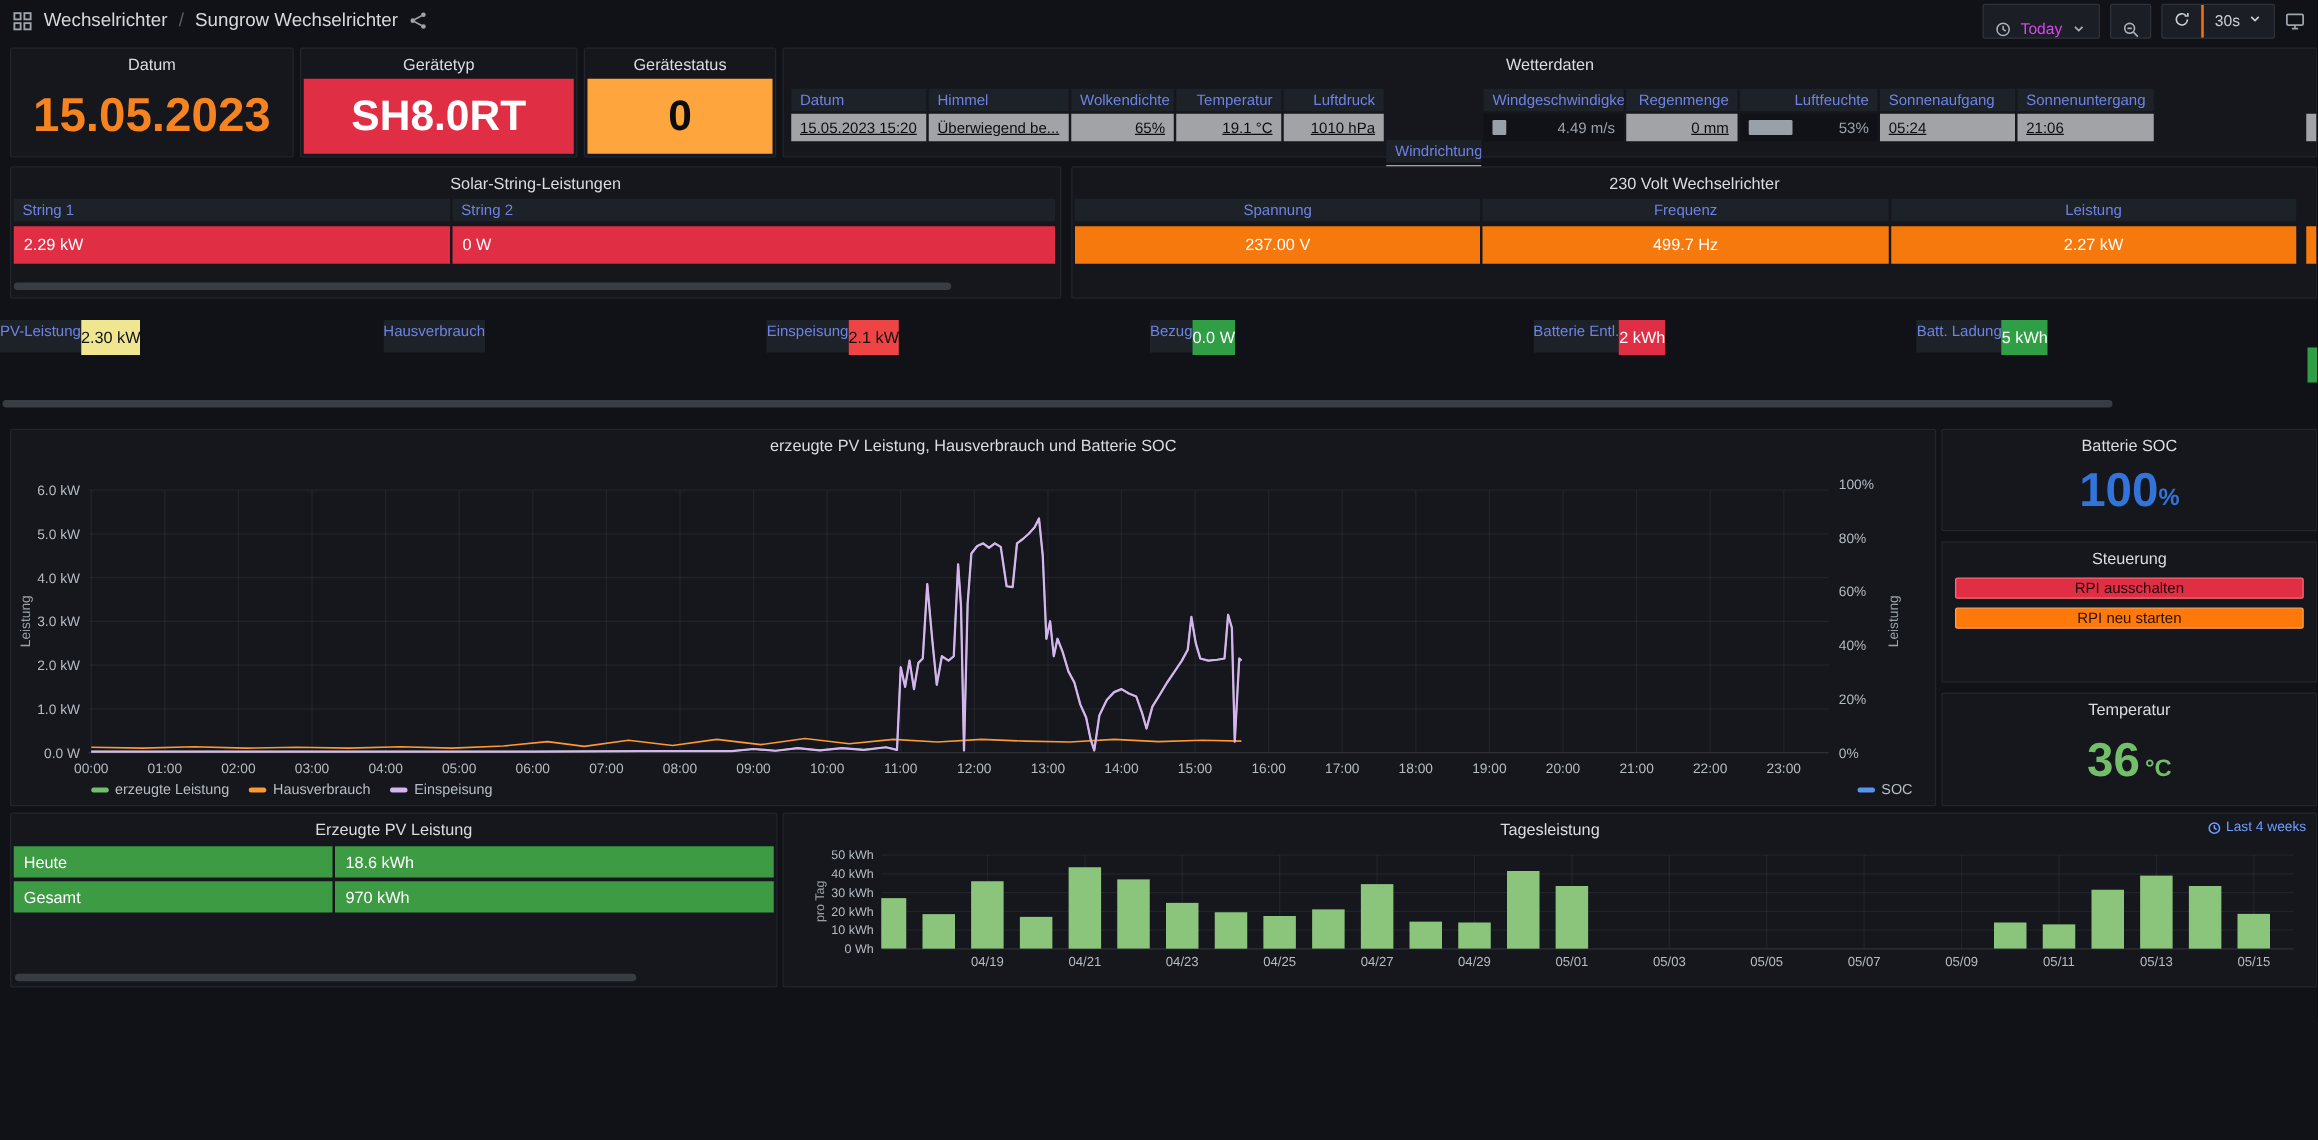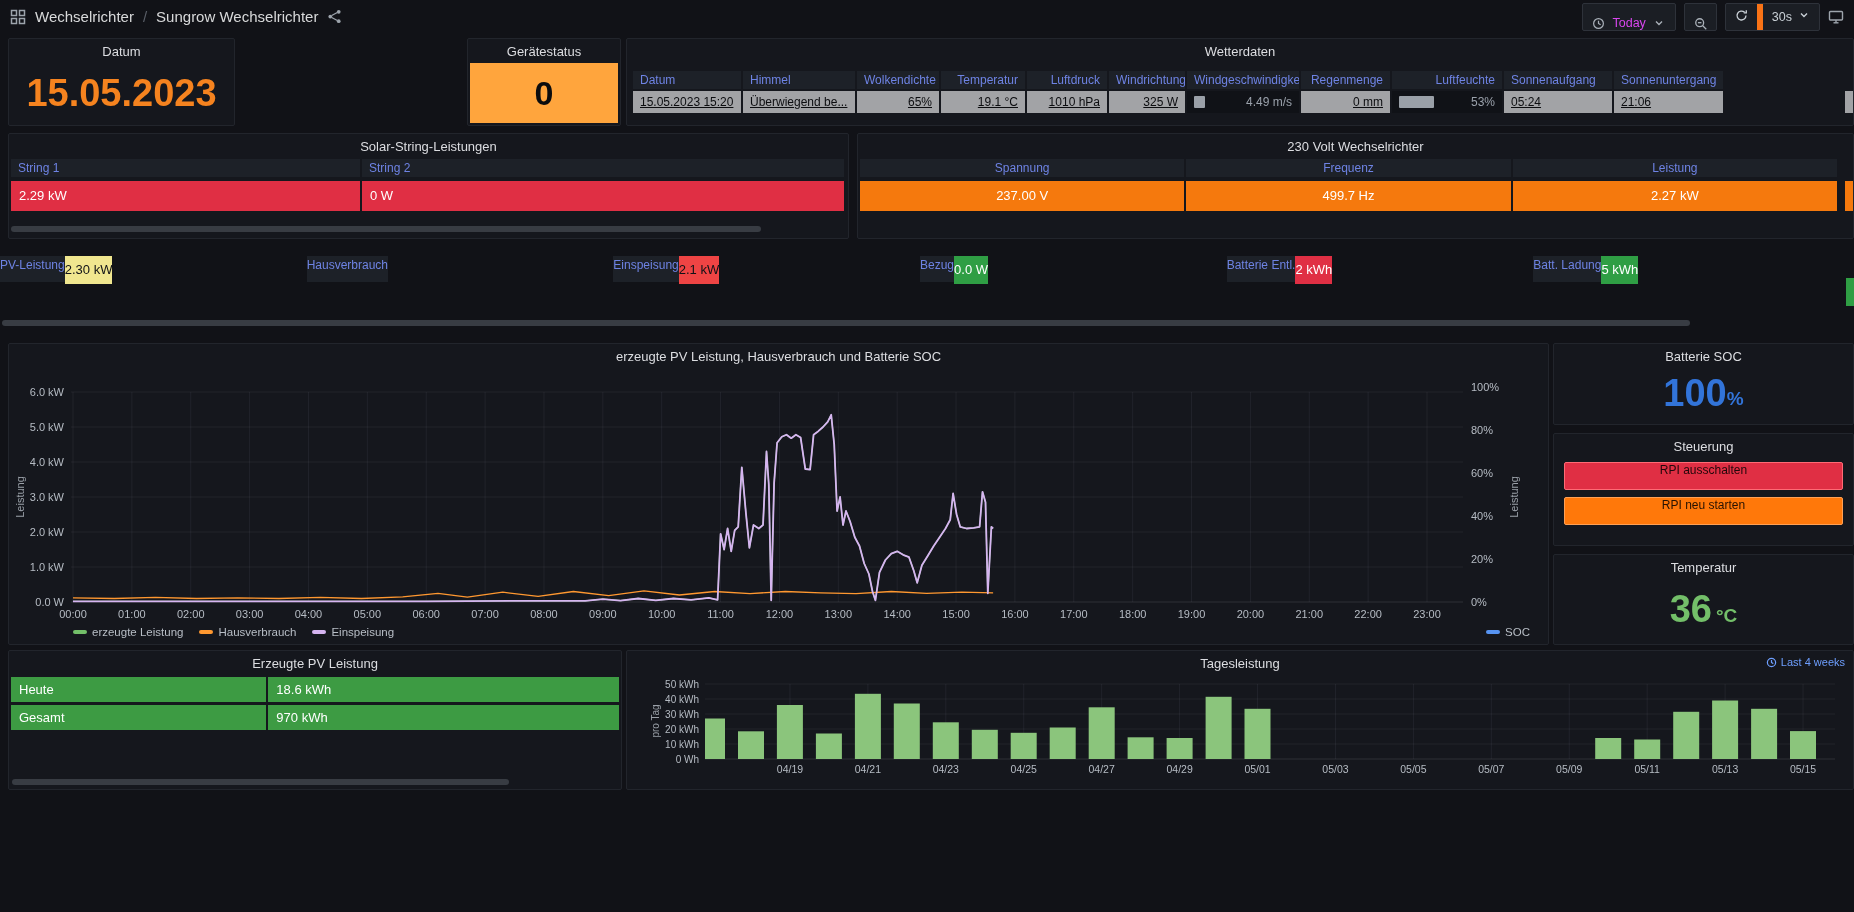--- a/index.html
+++ b/index.html
@@ -11,21 +11,21 @@
   .nav-left{display:flex;align-items:center;gap:9px;font-size:15px;}
   .crumb{color:#d8d9da;cursor:pointer;}
   .crumb-sep{color:#5a5f68;}
   .icon16{width:16px;height:16px;color:#9da4ac;display:inline-block;}
   .nav-right{display:flex;align-items:center;gap:8px;}
   .nav-btn{display:flex;align-items:flex-end;gap:7px;height:26px;padding:0 9px;background:#1b1e24;
            border:1px solid #2e323a;border-radius:2px;font-size:12.5px;color:#d946ef;cursor:pointer;}
   .nav-btn .icon13{width:13px;height:13px;color:#aab1b9;}
   .nav-split{display:flex;height:26px;border:1px solid #2e323a;border-radius:2px;background:#1b1e24;}
   .nav-split>span{display:flex;align-items:center;gap:6px;padding:0 9px;font-size:12.5px;color:#c9d0d6;cursor:pointer;}
-  .nav-split>span+span{border-left:6px solid #f97316;text-align:center;}
+  .nav-split>span+span{border-left:2px solid #f97316;text-align:center;}
   
   .panel{position:absolute;background:#15171d;border:1px solid #22252c;border-radius:2px;box-sizing:border-box;}
   .panel.borderless{background:transparent;border:none;}
   .ptitle{position:absolute;left:0;right:0;top:3px;height:19px;line-height:19px;text-align:center;
           font-size:13px;font-weight:500;color:#dcdde1;white-space:nowrap;}
   .thead-cell{background:#1d2128;color:#6e83e4;font-size:12px;font-weight:400;line-height:18px;
               padding:0 7px;white-space:nowrap;overflow:hidden;box-sizing:border-box;}
   .bigstat{position:absolute;left:2px;right:2px;top:24px;bottom:2px;display:flex;align-items:center;
            justify-content:center;font-weight:700;}
   
@@ -45,21 +45,21 @@
   .scrollthumb{position:absolute;height:6px;border-radius:3px;background:#383c43;cursor:pointer;}
   
   .fcell{flex:1 1 0;margin-right:2px;display:flex;}
   .fcell .fh{background:#1d2128;color:#6e83e4;font-size:12px;line-height:18px;text-align:center;margin-bottom:2px;}
   .fcell .fv{font-size:13px;line-height:28px;height:28px;text-align:center;font-weight:400;}
   
   .legend{position:absolute;display:flex;align-items:center;font-size:11.5px;color:#b8bec6;gap:16px;}
   .litem{display:flex;align-items:center;gap:5px;cursor:pointer;white-space:nowrap;}
   .lswatch{width:14px;height:4px;border-radius:2px;display:inline-block;}
   .stat-unit{font-weight:700;}
-  .ctrl-btn{height:28px;margin:0 10px 7px 10px;border-radius:2px;font-size:12px;line-height:15px;
+  .ctrl-btn{height:17px;margin:0 10px 7px 10px;border-radius:2px;font-size:12px;line-height:15px;
             text-align:center;color:rgba(0,0,0,0.85);font-weight:500;cursor:pointer;box-sizing:border-box;}
   .override{position:absolute;right:8px;top:5px;display:flex;align-items:center;gap:4px;
             font-size:11px;color:#6e9fff;}
   svg text{font-family:"Liberation Sans",sans-serif;}
 </style>
 </head>
 <body>
 
 <div class="screen">
 
@@ -141,20 +141,24 @@
             <line x1="8" y1="11" x2="8" y2="13.8"></line>
           </svg>
       </span>
     </div>
   </div>
 
   <div class="panel" style="left:8px;top:38px;width:227px;height:88px;">
     <div class="ptitle">Datum</div>
     <div class="bigstat" id="datum-value" style="font-size: 38px; color: rgb(245, 131, 31);">15.05.2023</div>
   </div>
+  <div class="panel" style="left:240px;top:38px;width:222px;height:88px;">
+    <div class="ptitle">Gerätetyp</div>
+    <div class="bigstat" id="typ-value" style="font-size: 34px; background: rgb(224, 47, 68); color: rgb(255, 255, 255);">SH8.0RT</div>
+  </div>
   <div class="panel" style="left:467px;top:38px;width:154px;height:88px;">
     <div class="ptitle">Gerätestatus</div>
     <div class="bigstat" id="status-value" style="font-size: 34px; background: rgb(255, 165, 61); color: rgb(11, 12, 14);">0</div>
   </div>
   <div class="panel" style="left:626px;top:38px;width:1228px;height:88px;">
     <div class="ptitle">Wetterdaten</div>
     <div class="wtable" id="weather-row">
         <div class="wcol" style="width: 108px;">
           <div class="thead-cell whead" style="text-align: left;">Datum</div>
           <div class="wval bgc" style="text-align: left;">15.05.2023 15:20</div>
@@ -169,21 +173,21 @@
         </div>
         <div class="wcol" style="width: 84px;">
           <div class="thead-cell whead" style="text-align: right;">Temperatur</div>
           <div class="wval bgc" style="text-align: right;">19.1 °C</div>
         </div>
         <div class="wcol" style="width: 80px;">
           <div class="thead-cell whead" style="text-align: right;">Luftdruck</div>
           <div class="wval bgc" style="text-align: right;">1010 hPa</div>
         </div>
         <div class="wcol" style="width: 76px;">
-          <div class="thead-cell whead" style="text-align: right;">Windrichtung</div>
+          <div class="thead-cell whead" style="text-align: right; margin-top: 41px;">Windrichtung</div>
           <div class="wval bgc" style="text-align: right;">325 W</div>
         </div>
         <div class="wcol" style="width: 112px;">
           <div class="thead-cell whead" style="text-align: right;">Windgeschwindigkeit</div>
           <div class="wval gaugec">
             <div class="gtrack">
               <div class="gfill" style="width: 25%;"></div>
             </div>
             <div style="flex: 0 0 auto;">4.49 m/s</div>
           </div>

